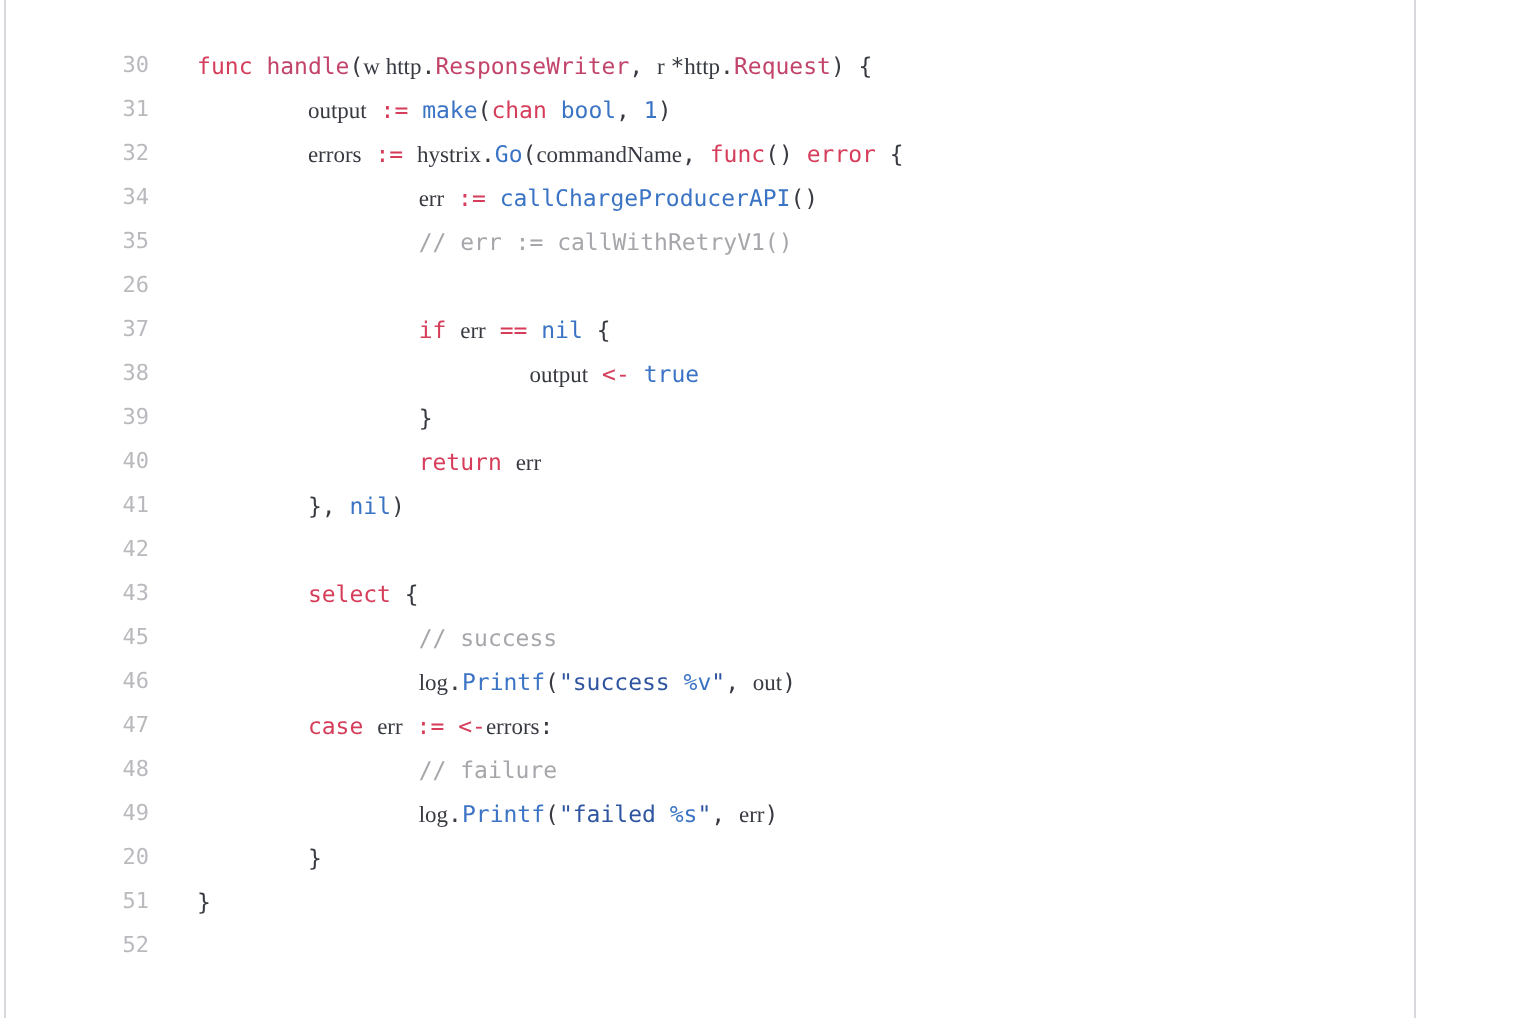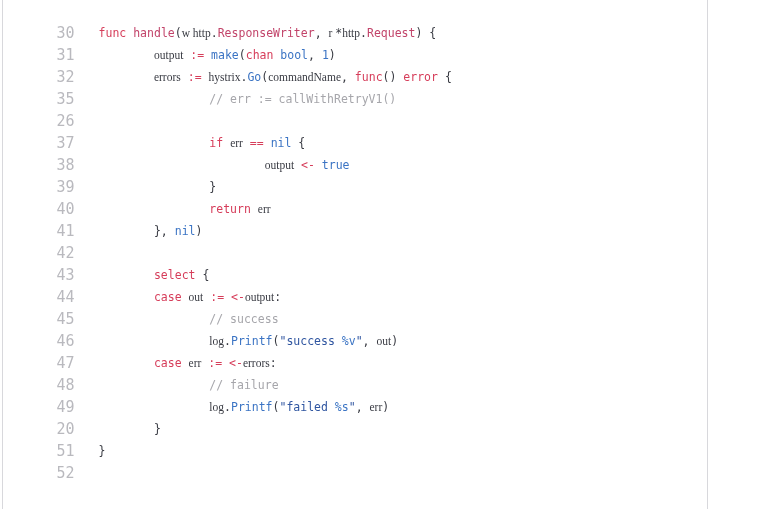--- a/index.html
+++ b/index.html
@@ -54,21 +54,21 @@
     line-height: 22px;
     white-space: pre;
     font-size: 11.5px;
   }
 
   .ln {
     display: inline-block;
     width: 33px;
     text-align: right;
     color: #b9b9be;
-    font-size: 15px;
+    font-size: 11px;
     vertical-align: top;
     -webkit-user-select: none;
     user-select: none;
   }
 
   .src {
     display: inline-block;
     padding-left: 24px;
     color: #383a42;
     vertical-align: top;
@@ -103,20 +103,23 @@
 
     <div class="code-row">
       <span class="ln">31</span><span class="src">        <span class="pkg">output</span> <span class="op">:=</span> <span class="fn">make</span><span class="pn">(</span><span class="kw">chan</span> <span class="typ">bool</span><span class="pn">, </span><span class="typ">1</span><span class="pn">)</span></span>
     </div>
 
     <div class="code-row">
       <span class="ln">32</span><span class="src">        <span class="pkg">errors</span> <span class="op">:=</span> <span class="pkg">hystrix</span><span class="pn">.</span><span class="fn">Go</span><span class="pn">(</span><span class="pkg">commandName</span><span class="pn">, </span><span class="kw">func</span><span class="pn">() </span><span class="kw">error</span><span class="pn"> {</span></span>
     </div>
 
 
+    <div class="code-row">
+      <span class="ln">34</span><span class="src">                <span class="pkg">err</span> <span class="op">:=</span> <span class="fn">callChargeProducerAPI</span><span class="pn">()</span></span>
+    </div>
 
     <div class="code-row">
       <span class="ln">35</span><span class="src">                <span class="cmt">// err := callWithRetryV1()</span></span>
     </div>
 
     <div class="code-row">
       <span class="ln">26</span><span class="src"> </span>
     </div>
 
     <div class="code-row">
@@ -140,23 +143,20 @@
     </div>
 
     <div class="code-row">
       <span class="ln">42</span><span class="src"> </span>
     </div>
 
     <div class="code-row">
       <span class="ln">43</span><span class="src">        <span class="kw">select</span> <span class="pn">{</span></span>
     </div>
 
-    <div class="code-row">
-      <span class="ln">44</span><span class="src">        <span class="kw">case</span> <span class="pkg">out</span> <span class="op">:=</span> <span class="op">&lt;-</span><span class="pkg">output</span><span class="pn">:</span></span>
-    </div>
 
     <div class="code-row">
       <span class="ln">45</span><span class="src">                <span class="cmt">// success</span></span>
     </div>
 
     <div class="code-row">
       <span class="ln">46</span><span class="src">                <span class="pkg">log</span><span class="pn">.</span><span class="fn">Printf</span><span class="pn">(</span><span class="str">"success </span><span class="vrb">%v</span><span class="str">"</span><span class="pn">, </span><span class="pkg">out</span><span class="pn">)</span></span>
     </div>
 
     <div class="code-row">

